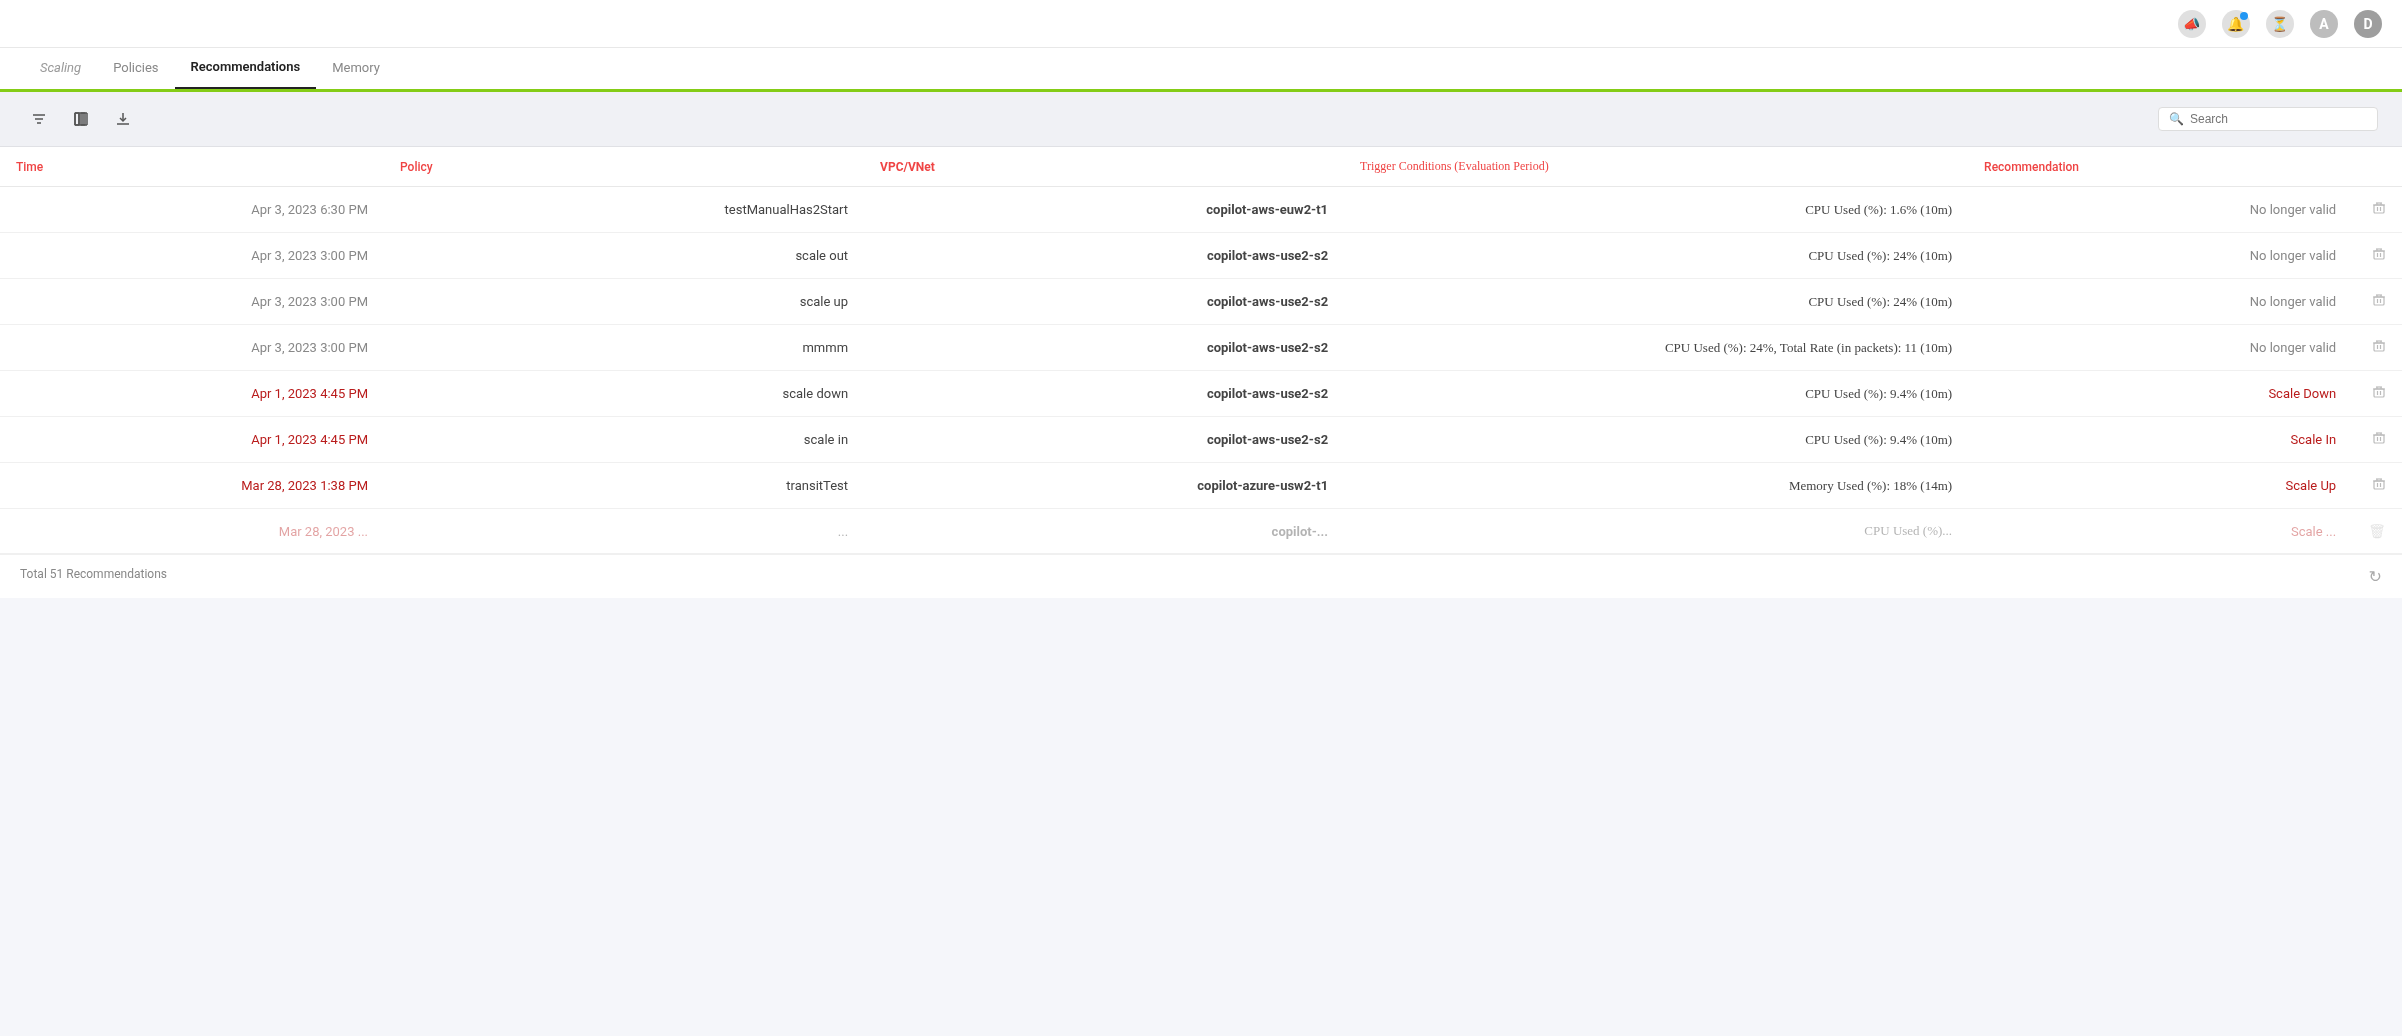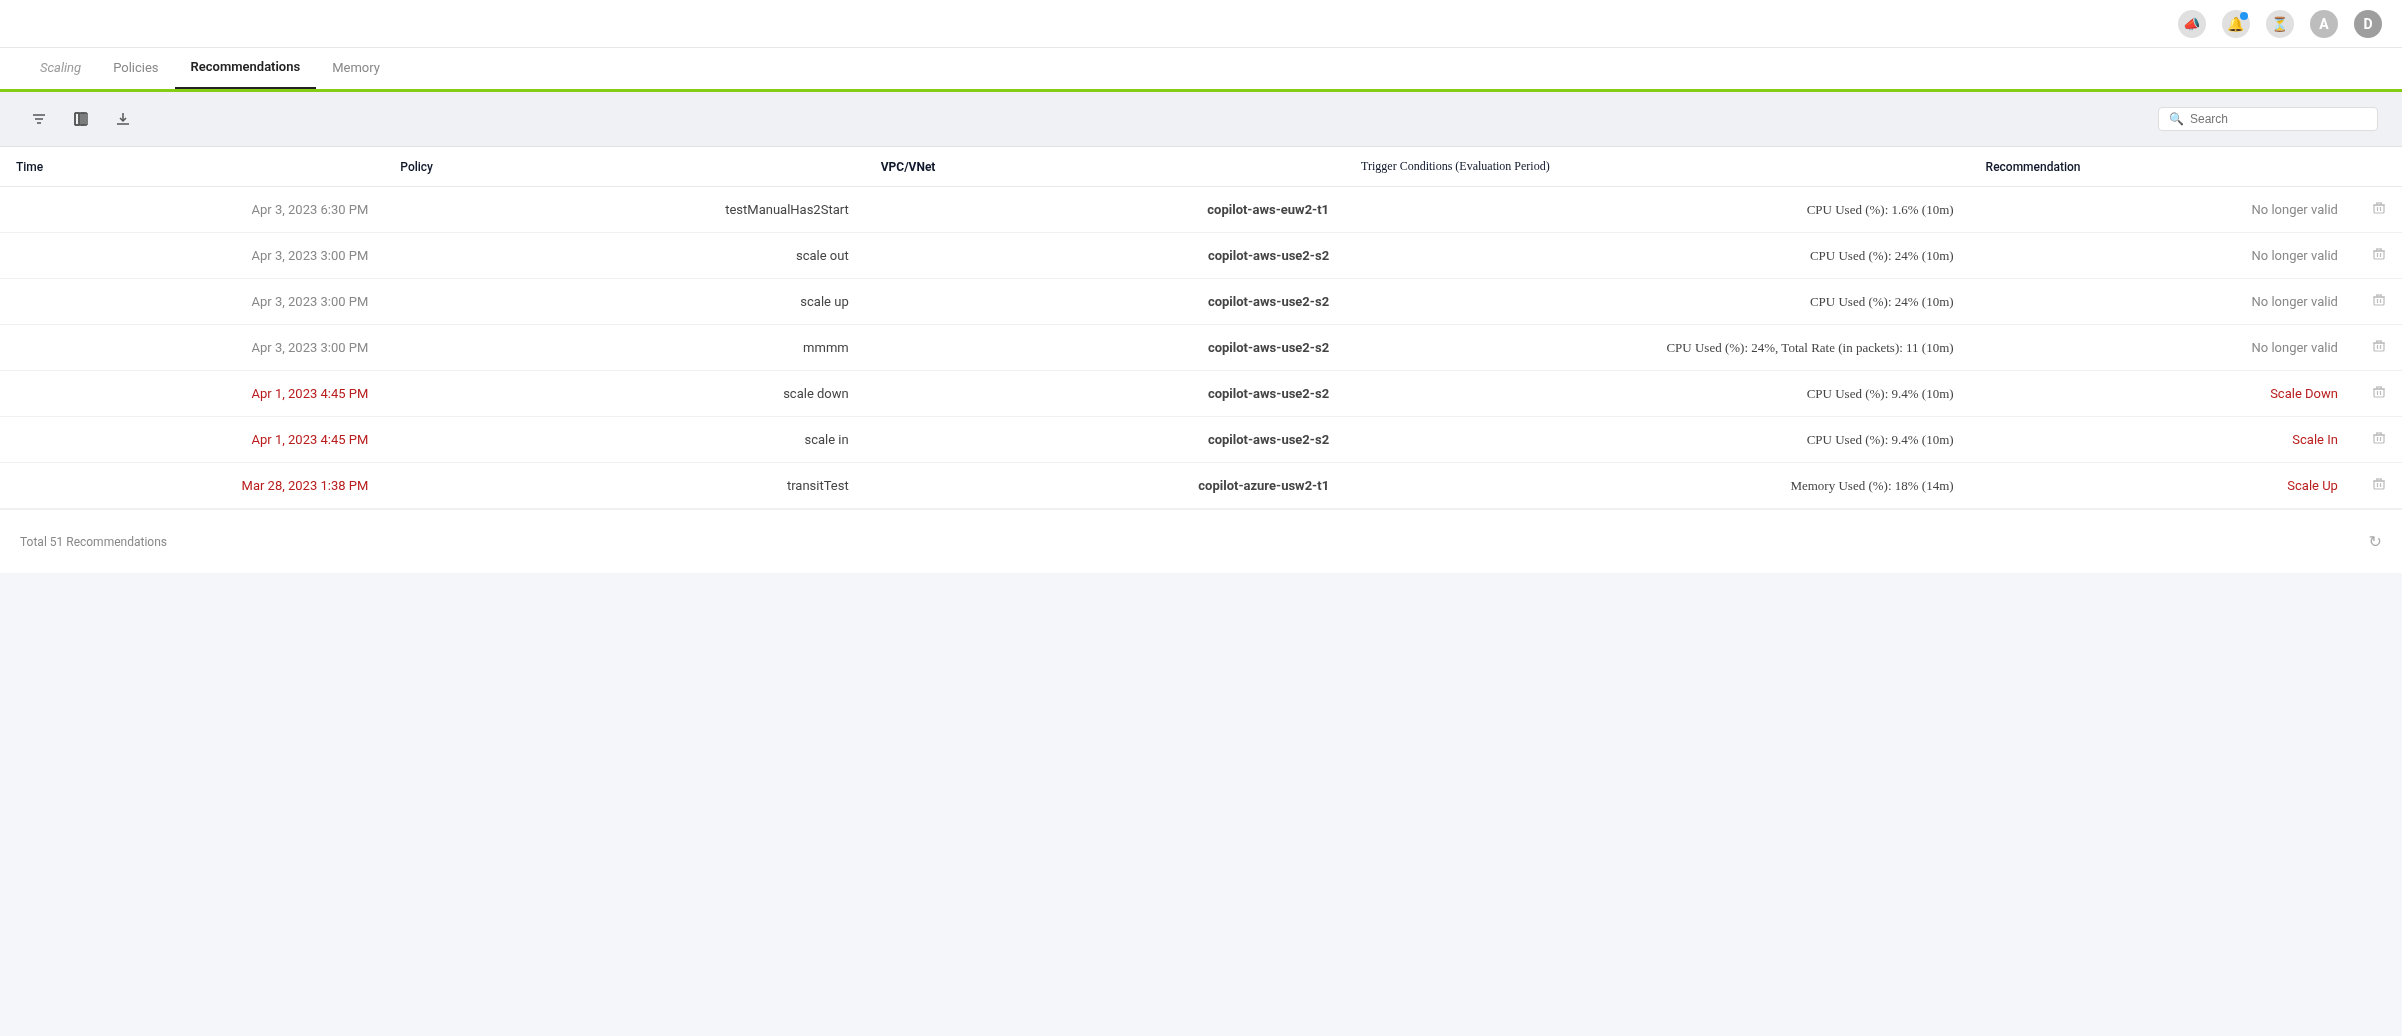--- a/index.html
+++ b/index.html
@@ -150,21 +150,21 @@
     }
 
     thead tr {
       border-bottom: 1px solid #e8e8e8;
     }
 
     thead th {
       padding: 12px 16px;
       text-align: left;
       font-weight: 500;
-      color: #0f172a;
+      color: #ef4444;
       font-size: 12px;
       background: #fff;
     }
 
     tbody tr {
       border-bottom: 1px solid #f0f0f0;
     }
 
     tbody td {
       padding: 14px 16px;
@@ -186,23 +186,23 @@
     .delete-icon {
       color: #bbb;
       cursor: pointer;
       font-size: 14px;
       text-align: right;
     }
 
     
     .table-footer {
       background: #fff;
-      padding: 22px 20px;
-      display: flex;
-      align-items: center;
+      padding: 12px 20px;
+      display: flex;
+      align-items: flex-start;
       justify-content: space-between;
       border-top: 1px solid #f0f0f0;
       color: #888;
       font-size: 12px;
     }
 
     .refresh-icon {
       cursor: pointer;
       color: #aaa;
       font-size: 16px;
@@ -439,20 +439,32 @@
           <rect x="2" y="4" width="10" height="8" rx="1" stroke="#bbb" stroke-width="1.2"></rect>
           <line x1="5" y1="4" x2="5" y2="2" stroke="#bbb" stroke-width="1.2"></line>
           <line x1="9" y1="4" x2="9" y2="2" stroke="#bbb" stroke-width="1.2"></line>
           <line x1="4" y1="2" x2="10" y2="2" stroke="#bbb" stroke-width="1.2"></line>
           <line x1="1" y1="4" x2="13" y2="4" stroke="#bbb" stroke-width="1.2"></line>
           <line x1="5.5" y1="6" x2="5.5" y2="10" stroke="#bbb" stroke-width="1.2"></line>
           <line x1="8.5" y1="6" x2="8.5" y2="10" stroke="#bbb" stroke-width="1.2"></line>
         </svg>
       </td>
     </tr>
+          <tr style="opacity: 0.4;">
+        <td class="col-time">
+          <span class="link-blue">Mar 28, 2023 ...</span>
+        </td>
+        <td class="col-policy">...</td>
+        <td class="col-vpc">copilot-...</td>
+        <td class="col-trigger">CPU Used (%)...</td>
+        <td class="col-recommendation">
+          <span class="link-blue">Scale ...</span>
+        </td>
+        <td class="col-action delete-icon">🗑</td>
+      </tr>
         </tbody>
     </table>
   </div>
 
   <div class="table-footer">
     <span>Total 51 Recommendations</span>
     <span class="refresh-icon" title="Refresh">↻</span>
   </div>
 
 </div>

